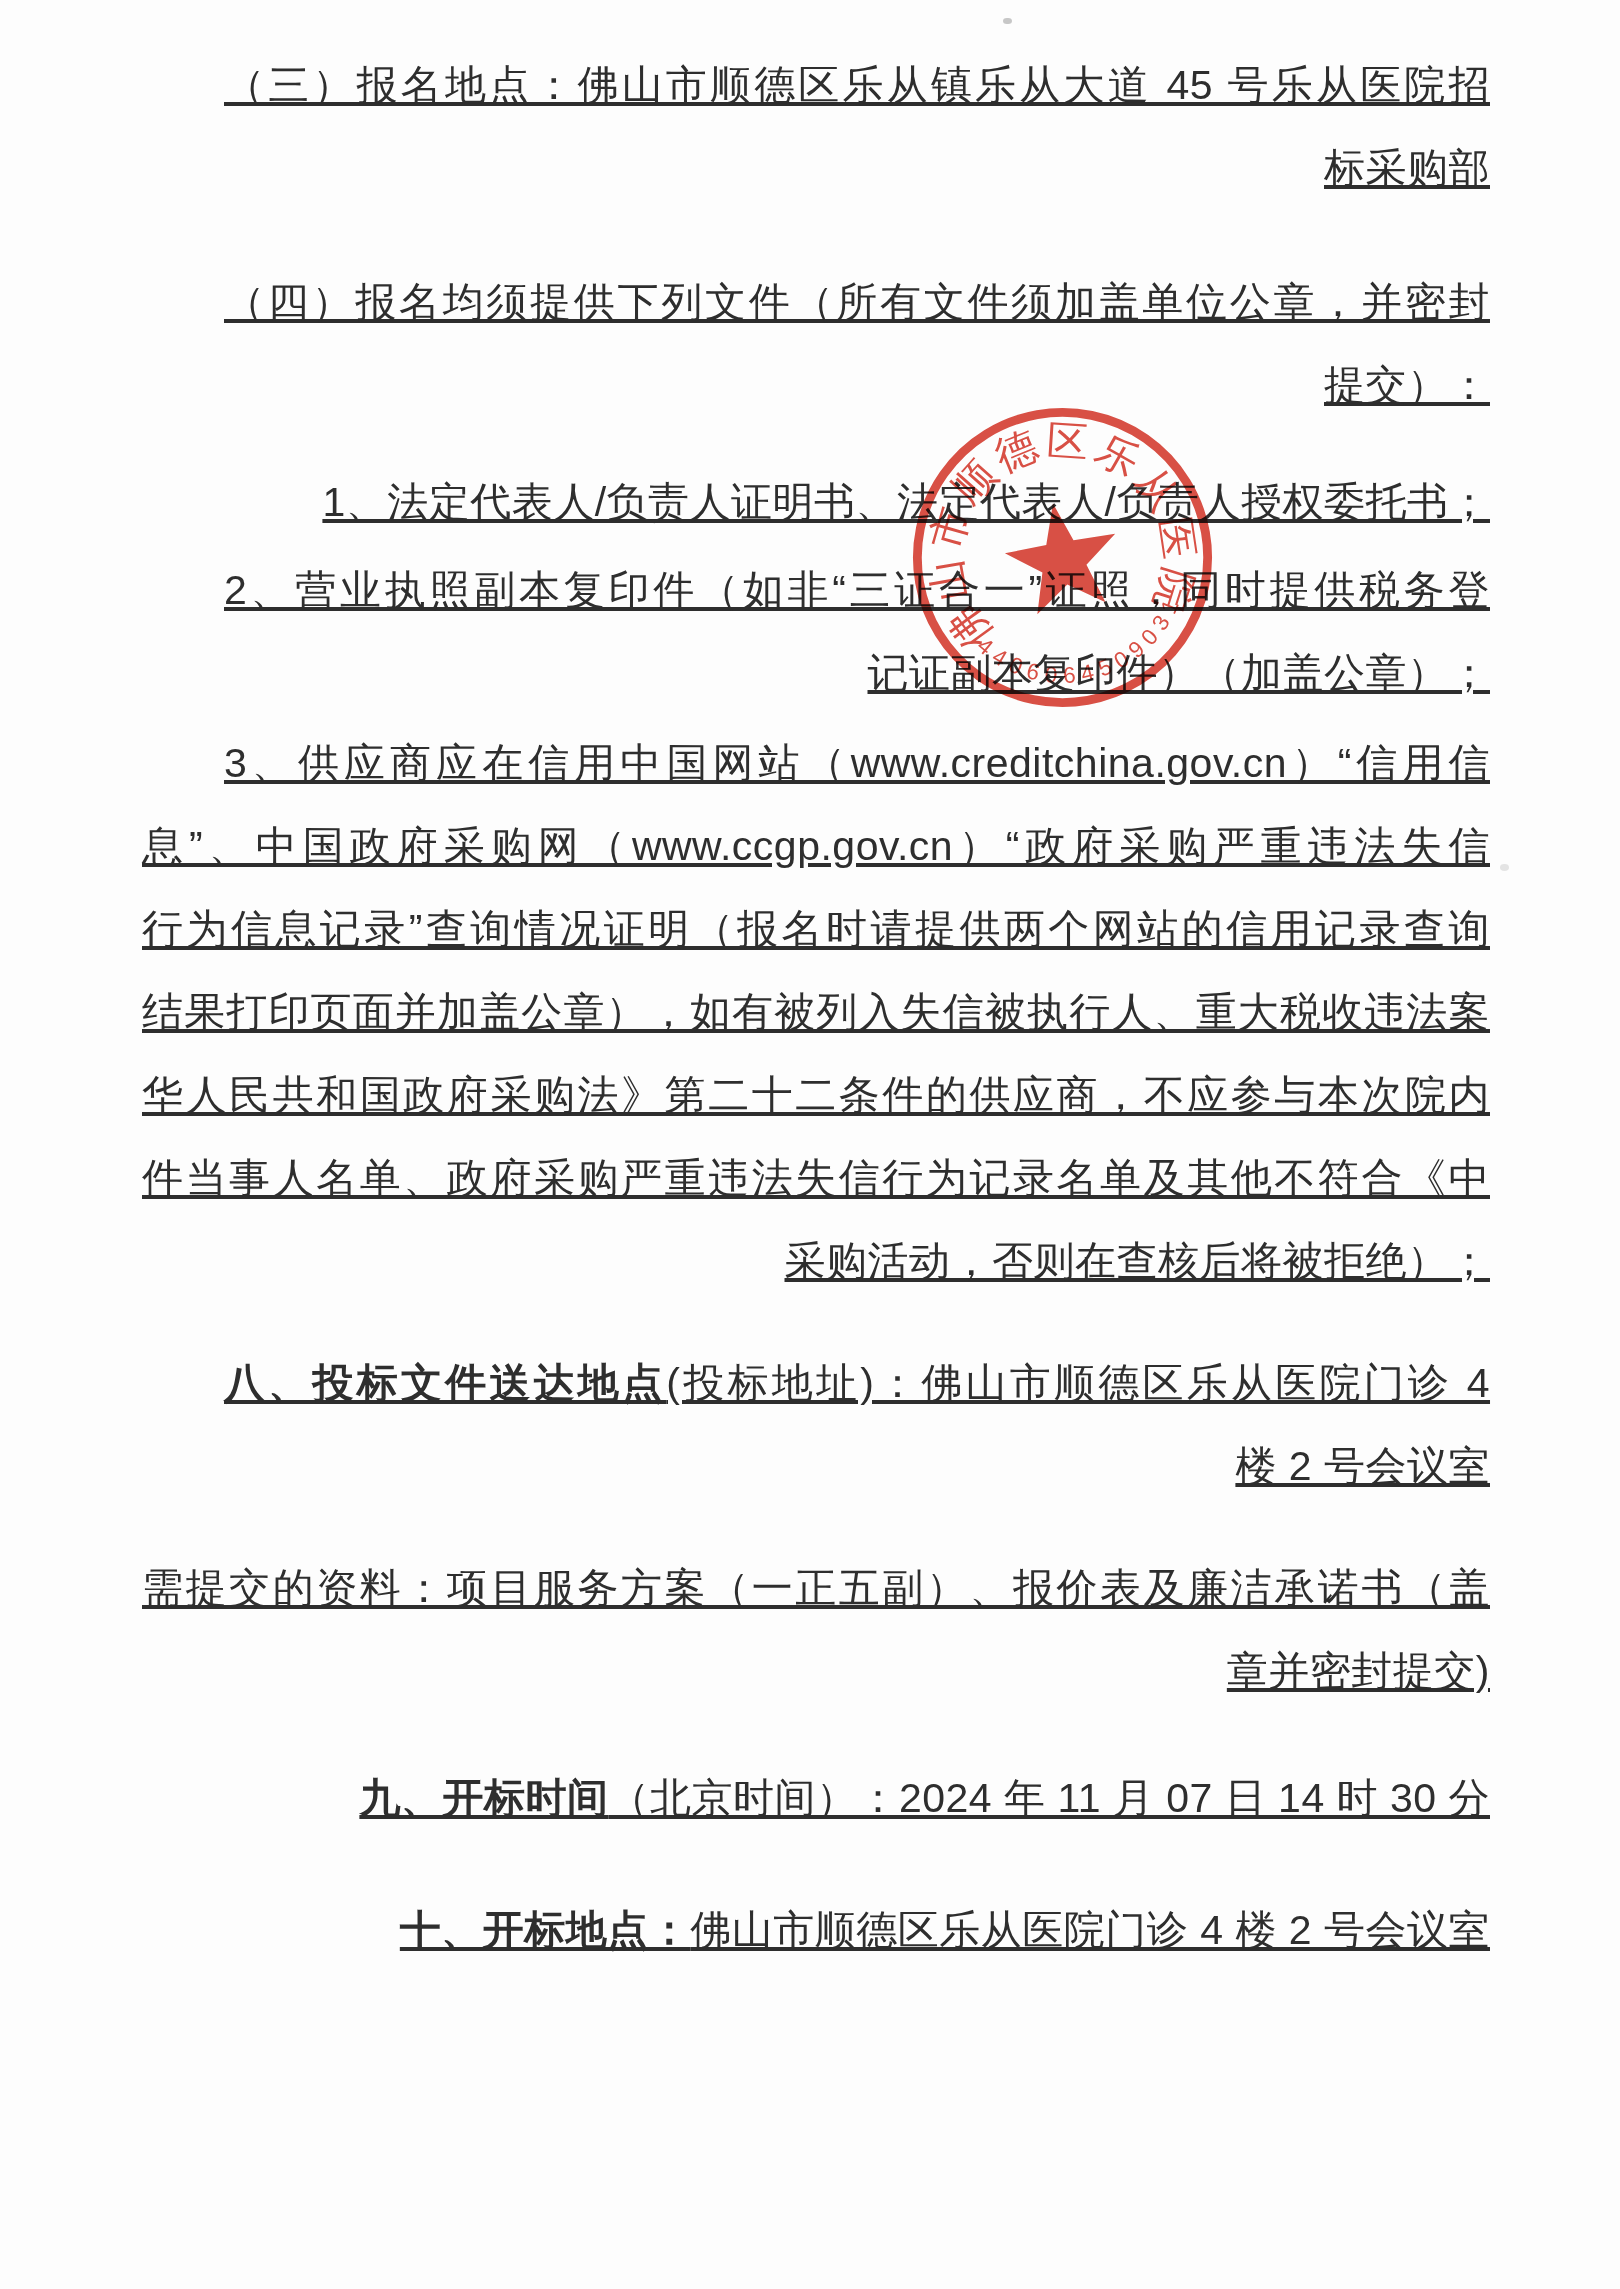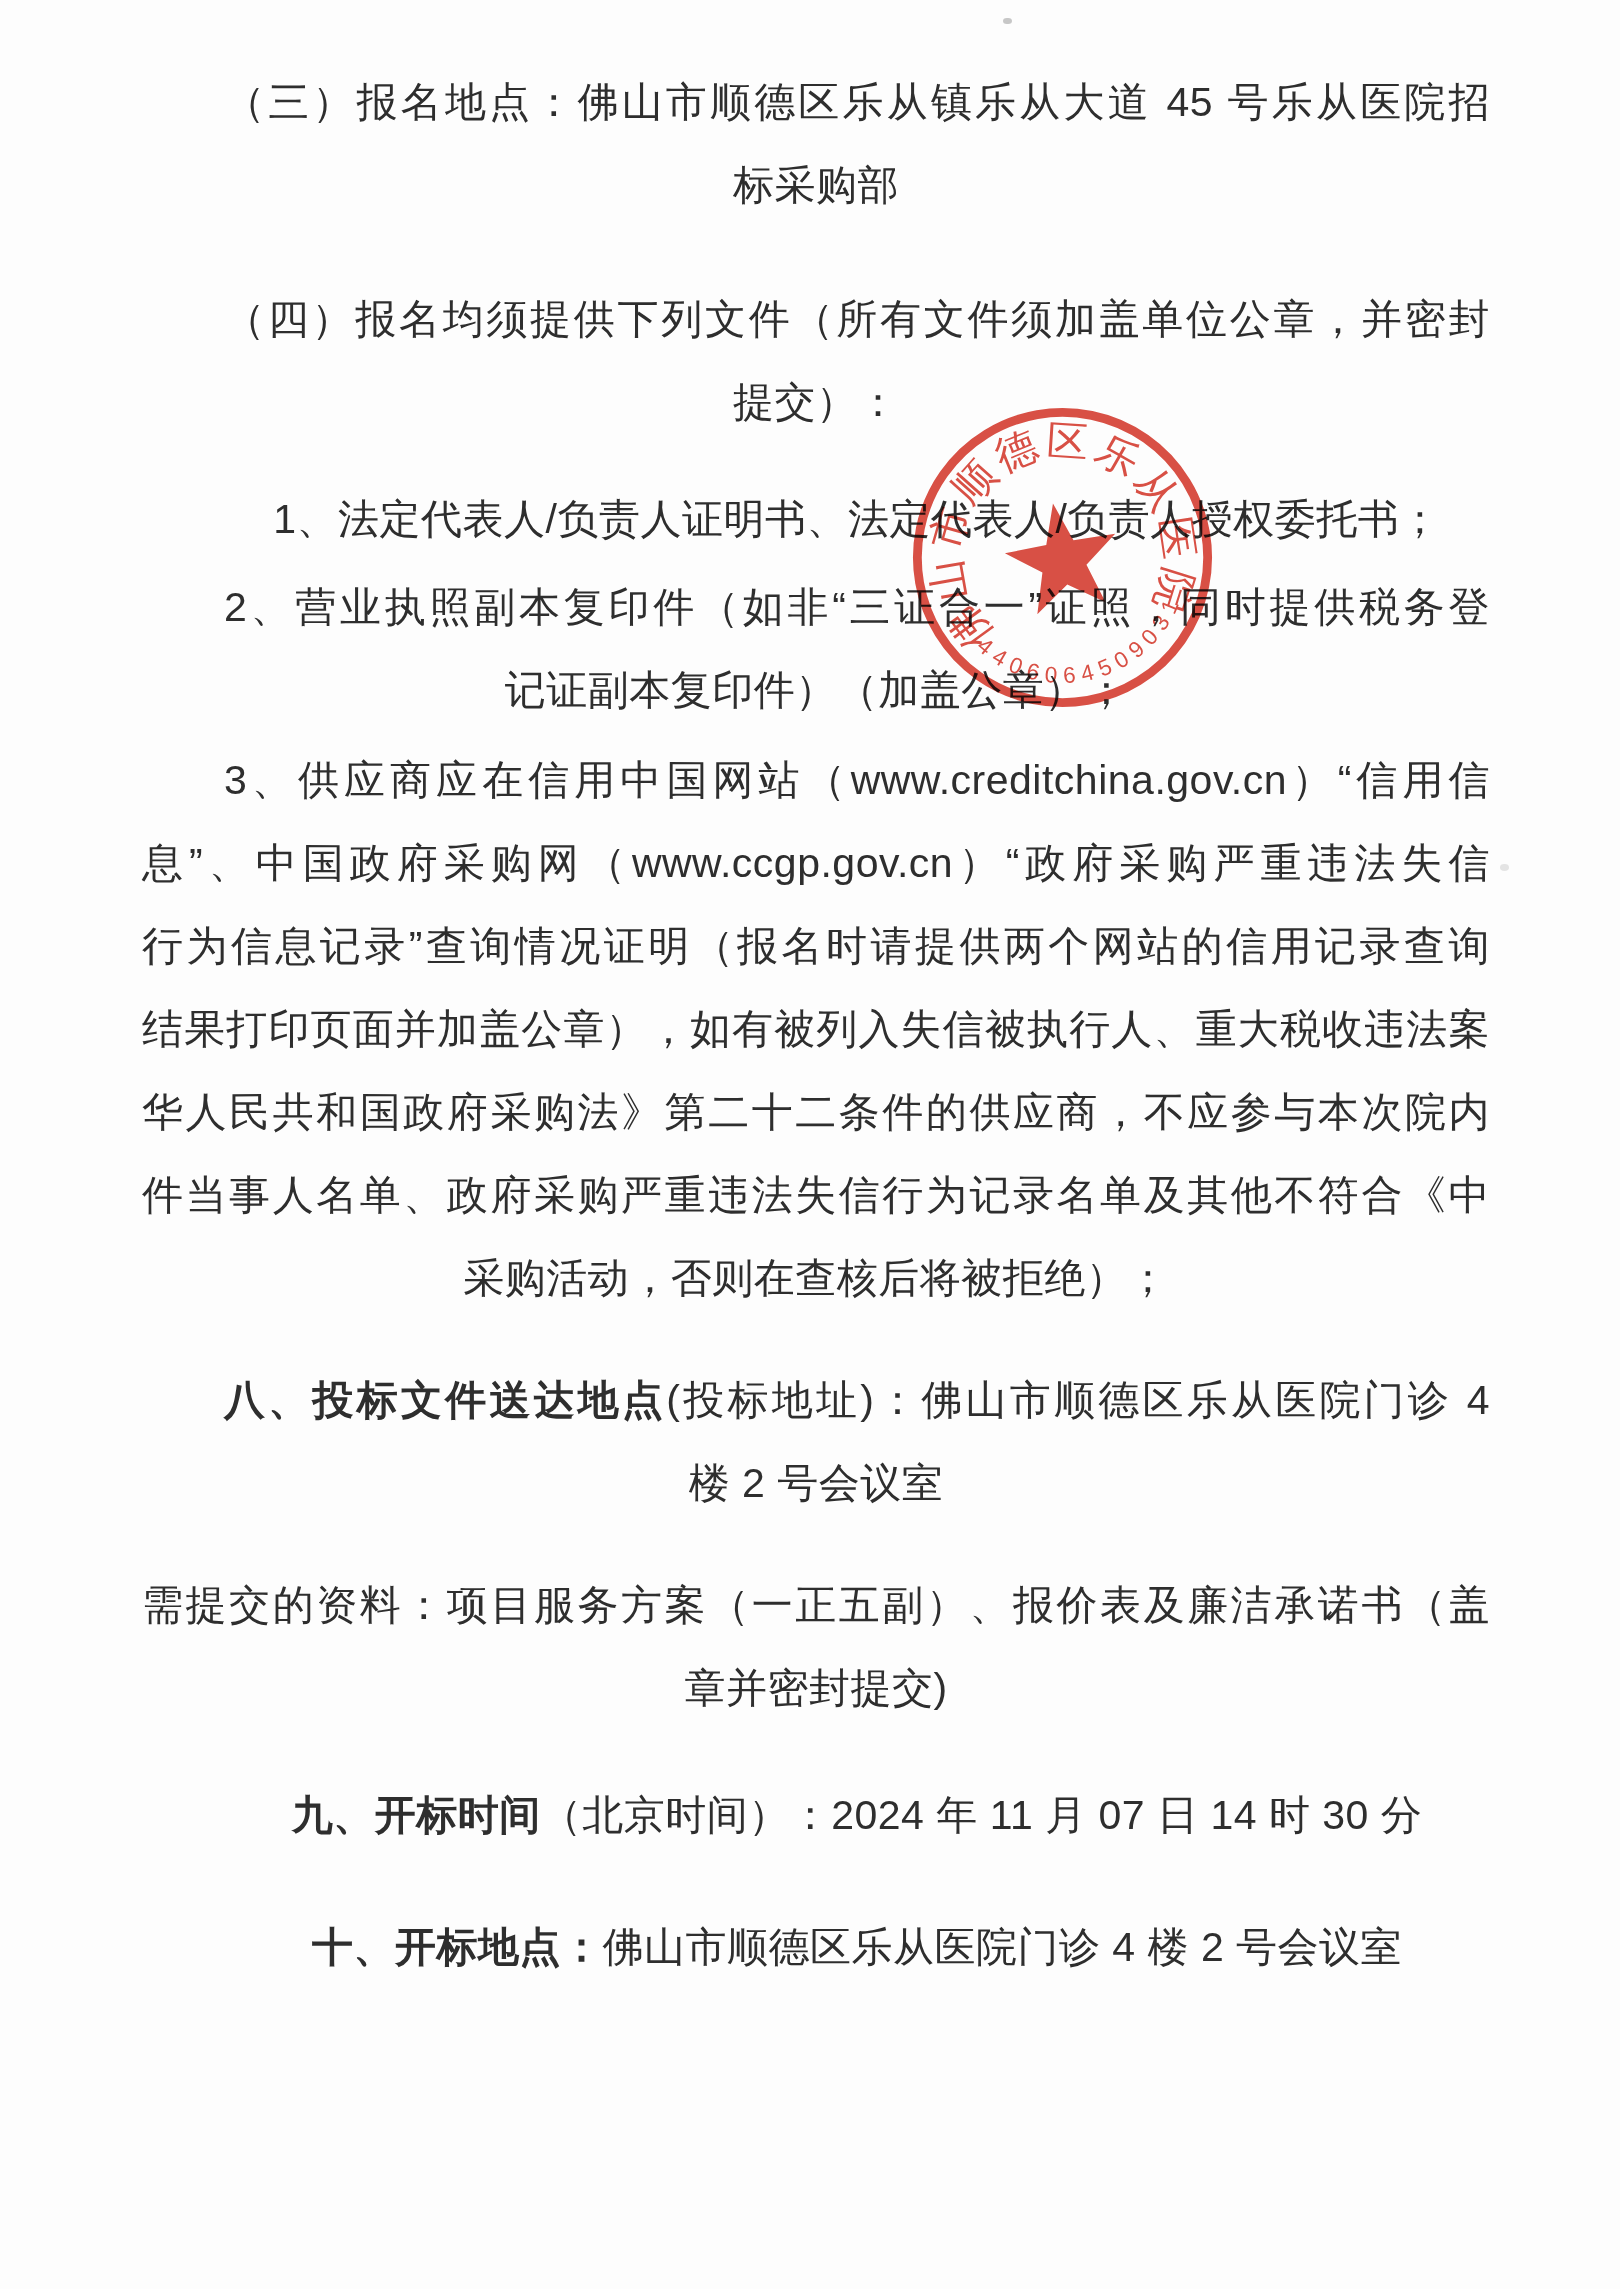--- a/index.html
+++ b/index.html
@@ -7,30 +7,31 @@
     position:relative;
     width:1620px;height:2290px;
     margin:0 auto;
     background:#fdfdfd;
     overflow:hidden;
     font-family:"Liberation Sans","DejaVu Sans",sans-serif;
     color:#2e2e2e;
   }
   .doc{
     position:absolute;
-    left:142px;top:61px;
+    left:142px;top:44px;
     width:1348px;
     font-size:41px;
+    text-decoration:underline;
   }
   .para{margin:0;}
   .line{
     height:83px;
     line-height:83px;
     white-space:nowrap;
-    text-align:center;
+    text-align:right;
     letter-spacing:0.5px;
   }
   .line.full{
     white-space:normal;
     text-align:justify;
     text-align-last:justify;
     -moz-text-align-last:justify;
   }
   .line.indent{text-indent:2em;}
   .b{font-weight:700;}

